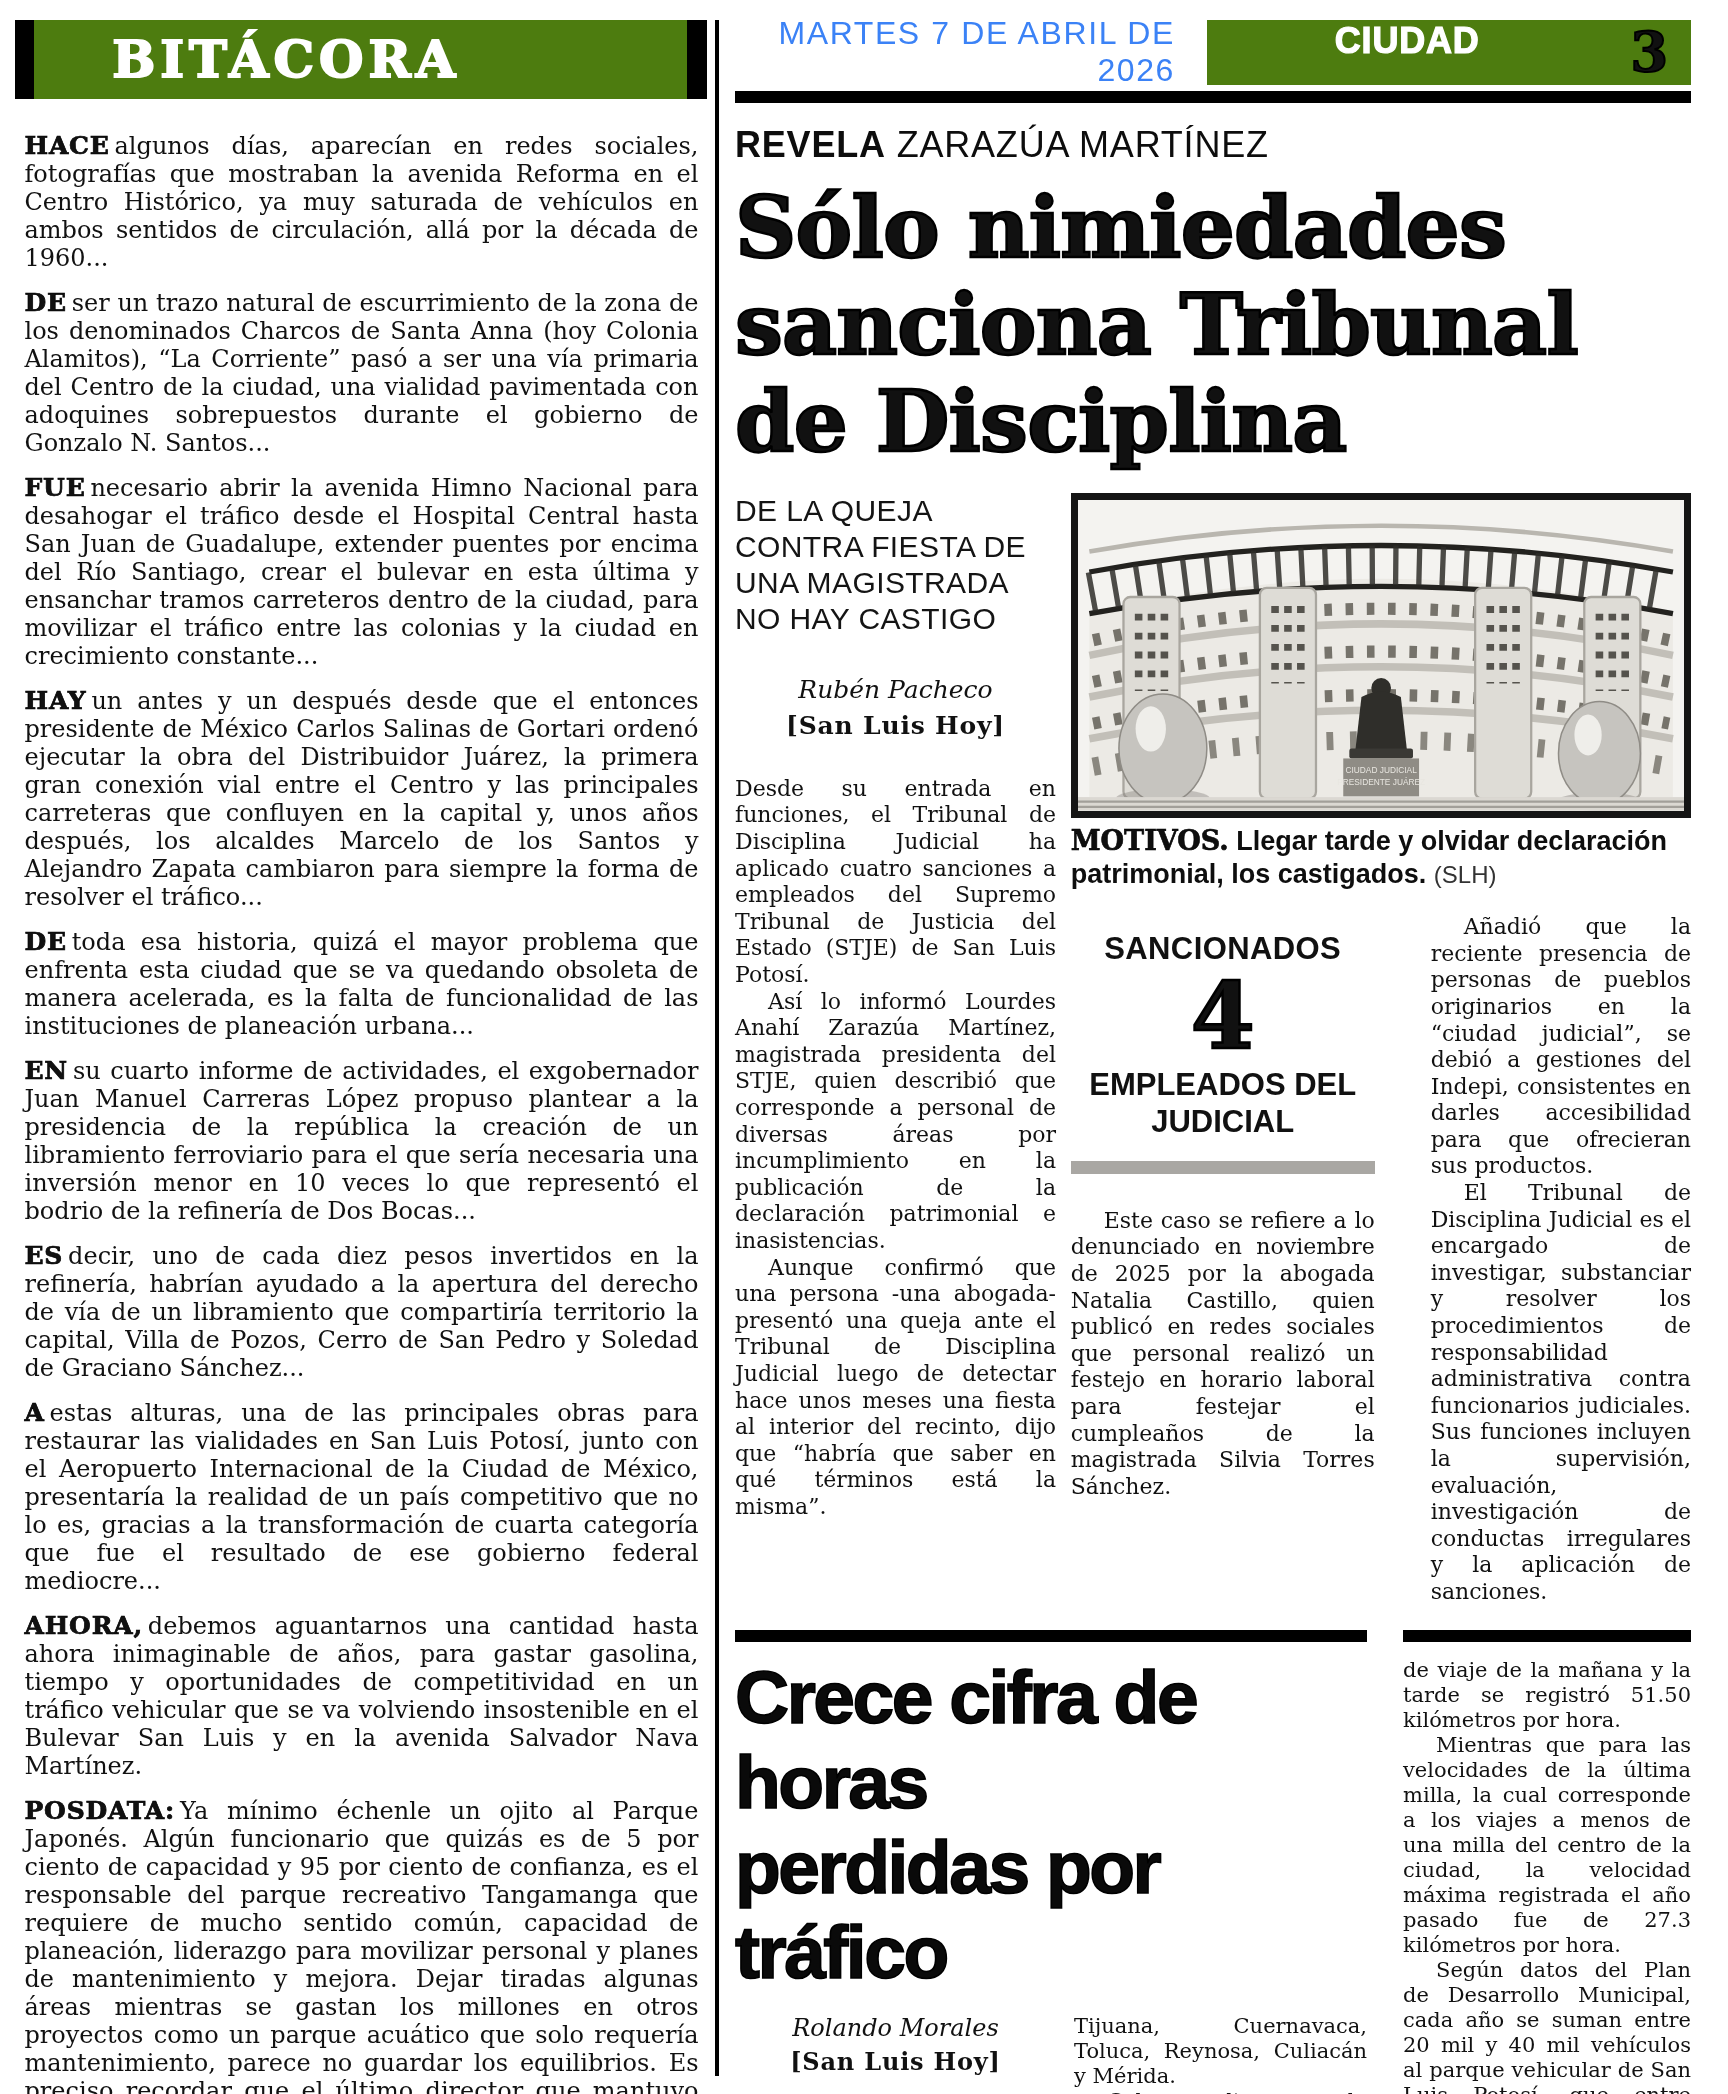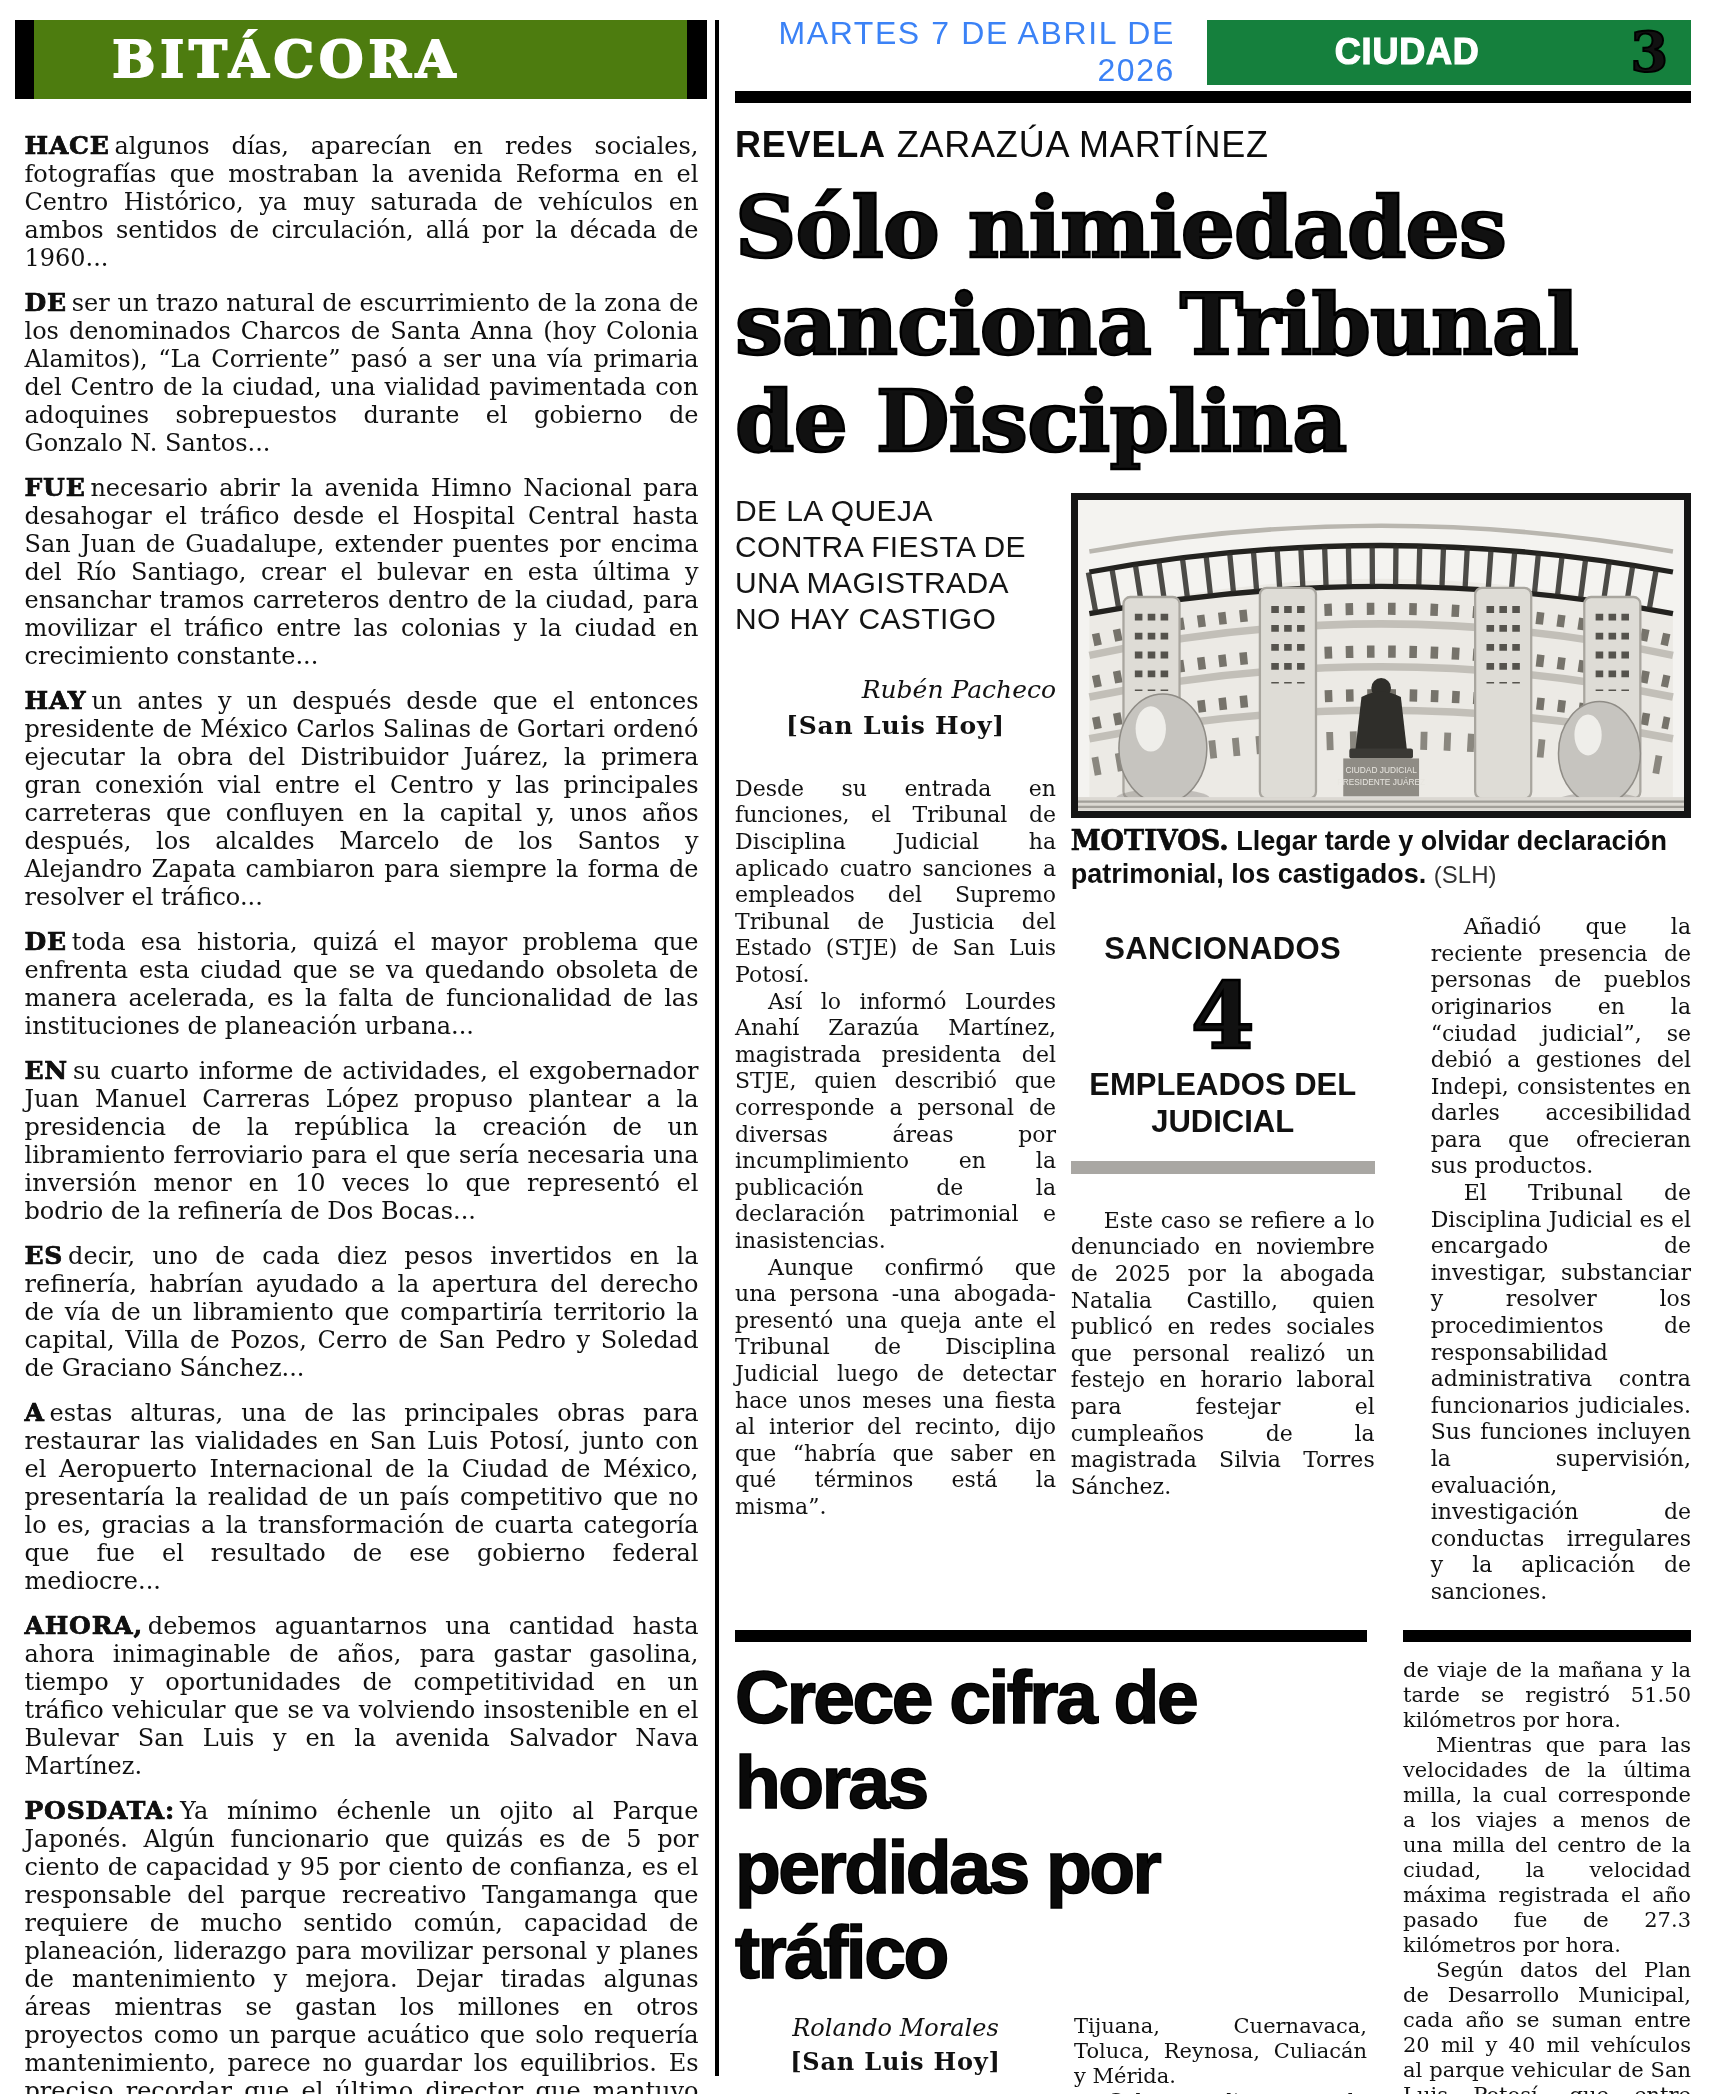--- a/index.html
+++ b/index.html
@@ -12,34 +12,34 @@
   .brand-box{flex:1;background:#4d7c0f;display:flex;align-items:center;padding-left:78px;}
   .brand{font-weight:bold;font-size:51px;color:#fff;letter-spacing:4.9px;-webkit-text-stroke:2px #fff;}
   .bita-p{font-size:24px;line-height:28px;text-align:justify;margin:0 8.2px 17px 9.8px;}
   .lead{font-weight:bold;font-size:25px;letter-spacing:0.8px;-webkit-text-stroke:0.7px #000;margin-right:4.9px;}
   .v-rule{position:absolute;left:715px;top:19.6px;width:4.1px;height:2056px;background:#000;}
   
   .right{position:absolute;left:735px;top:19.6px;width:956px;}
   .masthead{display:flex;align-items:stretch;height:65px;}
   .date-cell{width:440px;display:flex;align-items:center;justify-content:center;
              font-family:"Liberation Sans",sans-serif;font-size:32px;letter-spacing:1.6px;color:#3b82f6;text-align:right;}
-  .section-box{flex:1;background:#15803d;display:flex;align-items:center;margin-left:32px;}
+  .section-box{flex:1;background:#4d7c0f;display:flex;margin-left:32px;}
   .section-label{flex:1;text-align:center;font-family:"Liberation Sans",sans-serif;font-weight:900;
                  font-size:36px;color:#fff;letter-spacing:0.8px;-webkit-text-stroke:1.2px #fff;}
   .page-num{font-weight:bold;font-size:54px;padding:0 23px;-webkit-text-stroke:2px #000;}
   .top-rule{height:12.3px;background:#000;margin-top:6.5px;}
   .kicker{margin-top:21px;font-family:"Liberation Sans",sans-serif;font-size:36px;letter-spacing:0.8px;color:#0d0d0d;}
   .kicker .kb{font-weight:900;}
   .kicker .kr{font-weight:400;}
   .h1{font-weight:bold;font-size:85px;line-height:97px;letter-spacing:-0.8px;margin-top:13px;
       -webkit-text-stroke:2.5px #000;}
   .a1{display:grid;grid-template-columns:321px 1fr;column-gap:14.7px;margin-top:23px;}
   .deck{font-family:"Liberation Sans",sans-serif;font-size:30px;line-height:36px;color:#141414;letter-spacing:0.4px;}
   .byline{margin-top:38px;text-align:center;}
-  .by-name{font-style:italic;font-size:25px;text-align:right;}
+  .by-name{font-style:italic;font-size:25px;}
   .by-credit{font-weight:bold;font-size:25px;margin-top:6.5px;letter-spacing:0.8px;}
   .body-p{font-size:22px;line-height:26.6px;text-align:justify;margin:0;}
   .ind{text-indent:33px;}
   .first-bp{margin-top:36px;}
   .photo-frame{border:7.4px solid #151515;}
   .photo-frame svg{display:block;width:100%;height:auto;}
   .caption{margin-top:6px;font-family:"Liberation Sans",sans-serif;font-size:27px;line-height:33px;color:#0e0e0e;}
   .cap-label{font-family:"DejaVu Serif",serif;font-weight:bold;-webkit-text-stroke:0.6px #000;}
   .cap-text{font-weight:bold;}
   .cap-credit{font-weight:400;font-size:24px;color:#333;}

